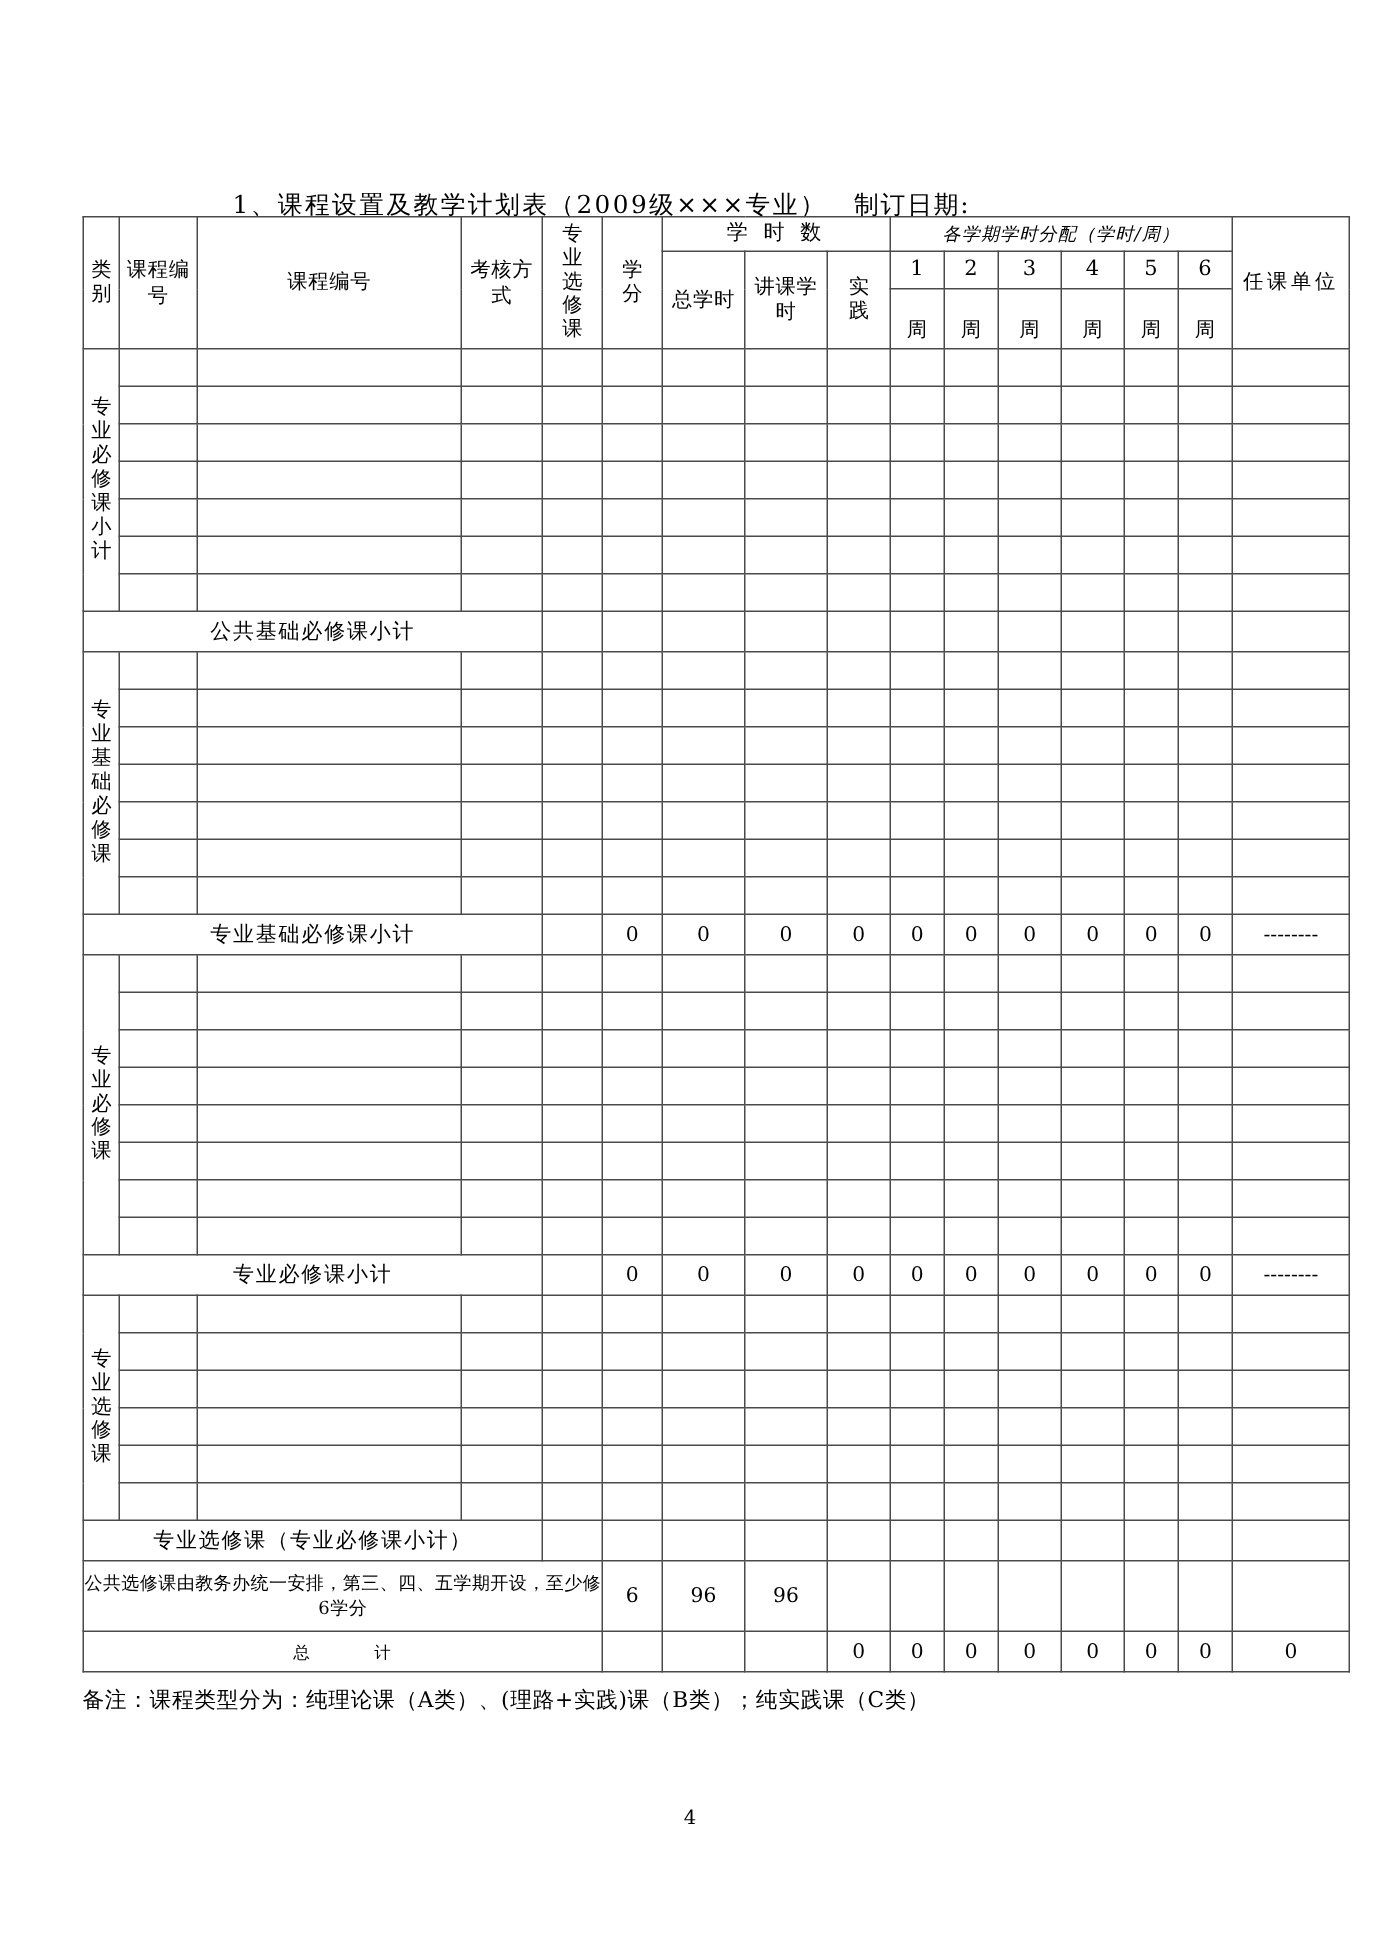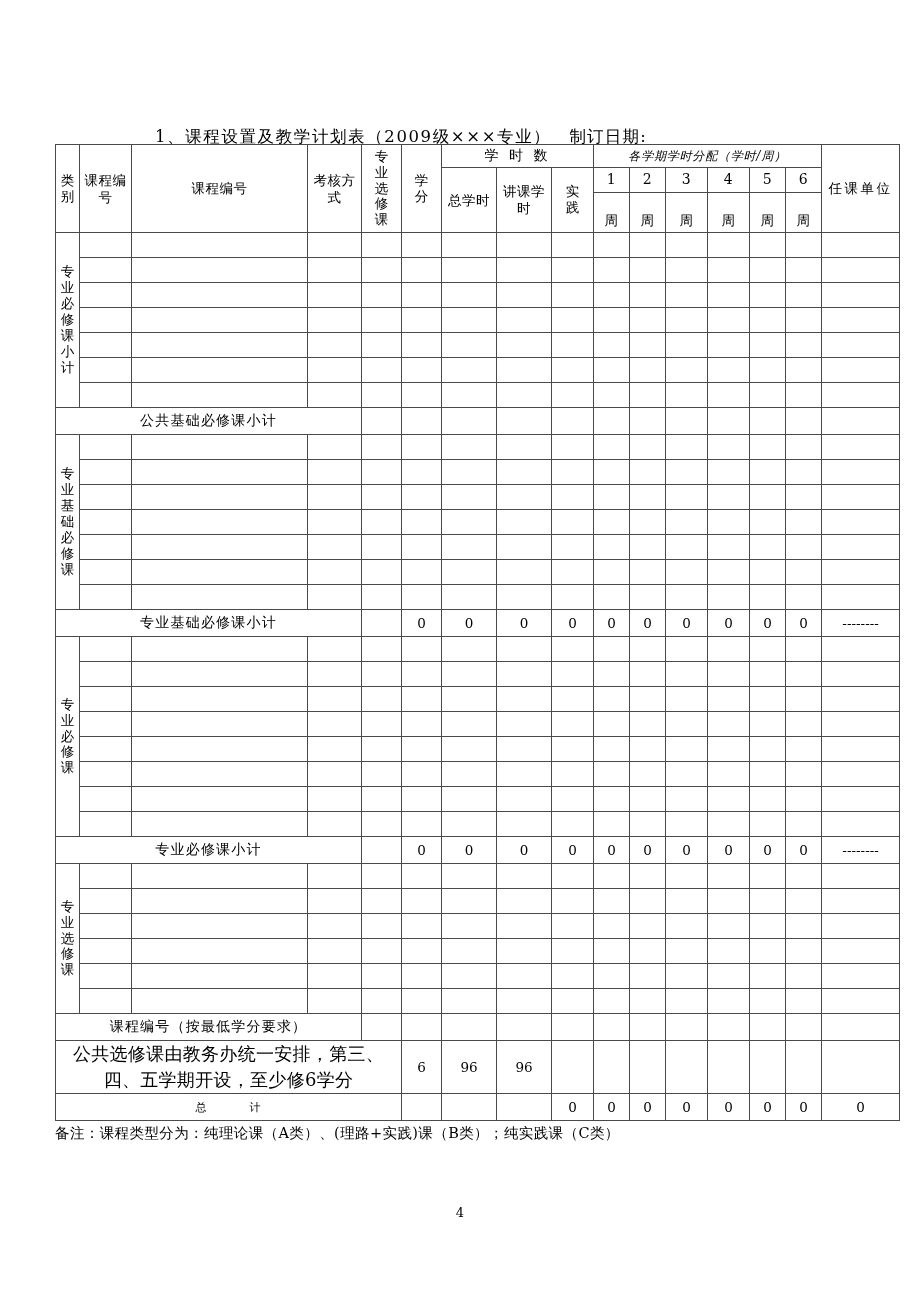--- a/index.html
+++ b/index.html
@@ -115,21 +115,21 @@
   .subtotal-cell {
     font-size: 14px;
     letter-spacing: 1.2px;
   }
   .subtotal-row td { height: 26px; }
 
   .num-cell { font-size: 13.5px; }
   .dash-cell { font-size: 13.5px; letter-spacing: 0px; }
 
   .pub-elective-text {
-    font-size: 18px;
+    font-size: 12px;
     line-height: 1.45;
     padding: 2px 6px;
     text-align: center;
     letter-spacing: 0.3px;
   }
   .pub-elective-row td { height: 46px; }
 
   .grand-total-cell {
     font-size: 11px;
     letter-spacing: 1px;
@@ -761,21 +761,21 @@
             <td></td>
             <td></td>
             <td></td>
             <td></td>
             <td></td>
             <td></td>
             <td></td>
             <td></td>
           </tr>
           <tr class="subtotal-row">
-            <td colspan="4" class="subtotal-cell">课程编号（按最低学分要求）</td>
+            <td colspan="4" class="subtotal-cell">专业选修课（专业必修课小计）</td>
             <td></td>
             <td class="num-cell"></td>
             <td class="num-cell"></td>
             <td class="num-cell"></td>
             <td class="num-cell"></td>
             <td class="num-cell"></td>
             <td class="num-cell"></td>
             <td class="num-cell"></td>
             <td class="num-cell"></td>
             <td class="num-cell"></td>

